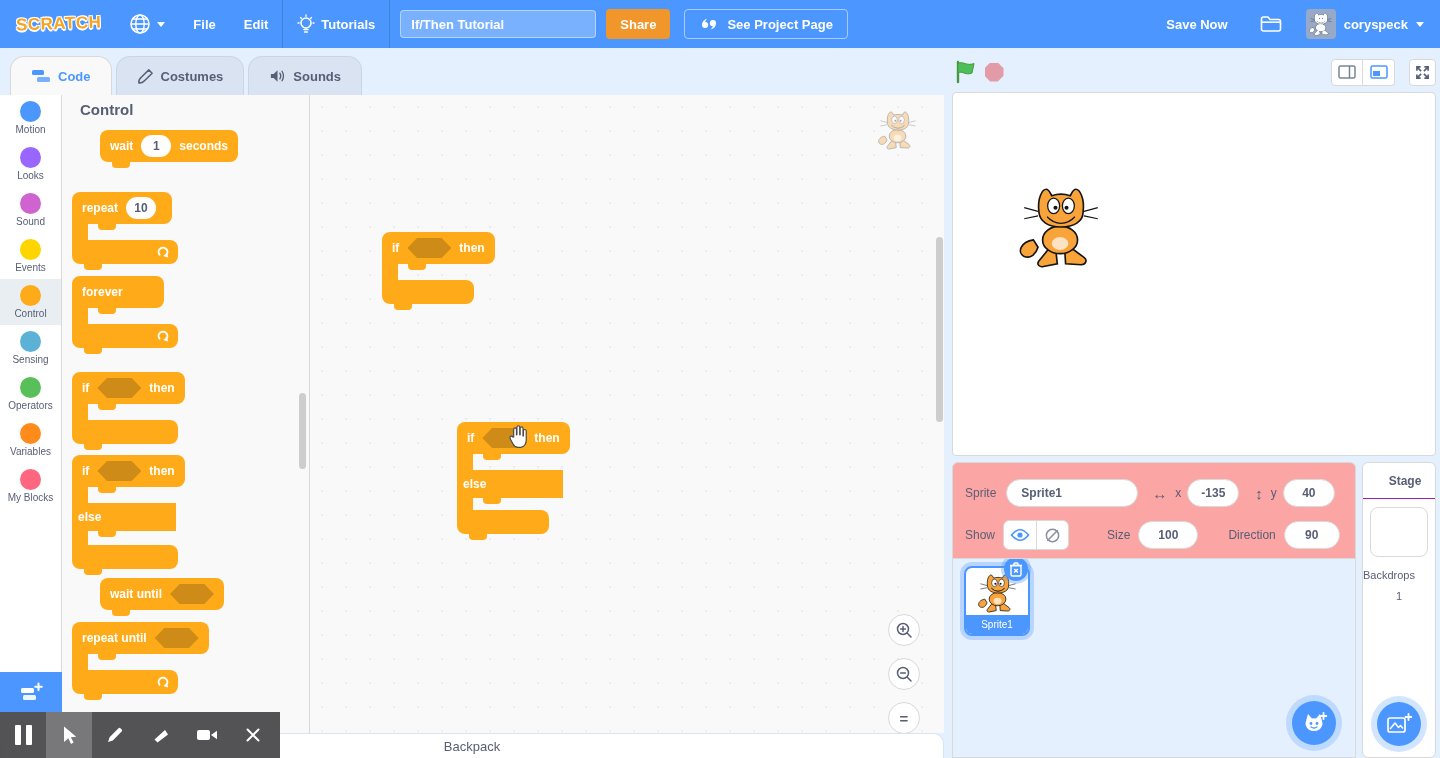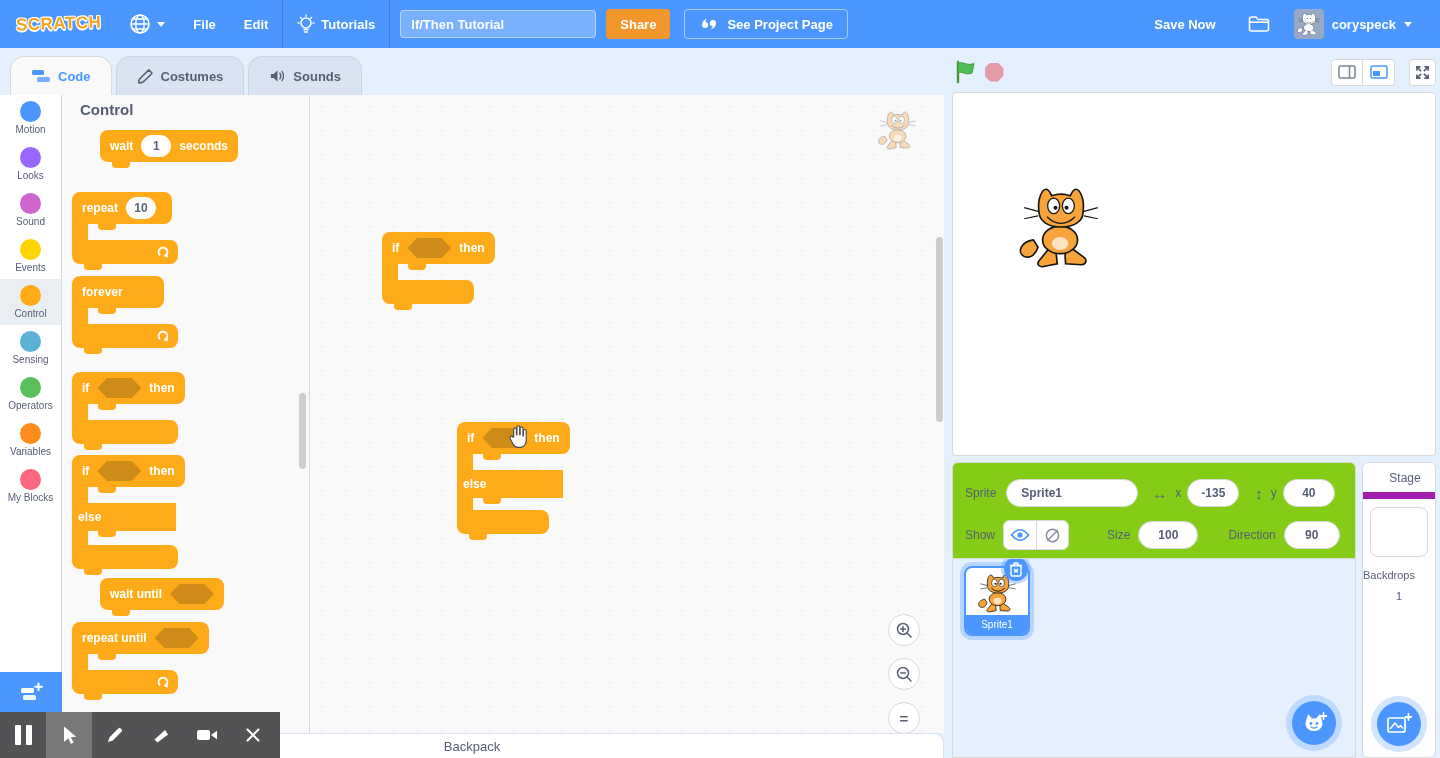--- a/index.html
+++ b/index.html
@@ -13,21 +13,21 @@
           text-shadow:-1px -1px 0 #fff,1px -1px 0 #fff,-1px 1px 0 #fff,1px 1px 0 #fff,0 2px 0 #fff; }
   .mb-item { display:flex; align-items:center; gap:6px; padding:0 14px; height:48px; font-weight:600; }
   .mb-divider { width:1px; height:48px; background:rgba(0,0,0,.15); }
   .caret { width:0; height:0; border-left:4px solid transparent; border-right:4px solid transparent; border-top:5px solid #fff; }
   .title-input { width:196px; height:28px; margin:0 10px; background:rgba(255,255,255,.25); border:1px solid rgba(255,255,255,.45); border-radius:4px; color:#fff; font-weight:700; font-size:13px; padding:0 10px; outline:none; font-family:"Liberation Sans",sans-serif; }
   .share-btn { height:30px; padding:0 14px; background:#F0962B; border:none; border-radius:4px; color:#fff; font-weight:700; font-size:13px; margin-right:14px; }
   .see-project-btn { height:30px; padding:0 14px; background:transparent; border:1px solid rgba(255,255,255,.5); border-radius:4px; color:#fff; font-weight:700; font-size:13px; display:flex; align-items:center; gap:8px; }
   .mb-right { margin-left:auto; display:flex; align-items:center; }
   .save-now { padding:0 18px; font-weight:600; }
   .folder-wrap { padding:0 14px; display:flex; align-items:center; }
-  .account { display:flex; align-items:center; gap:8px; padding:0 28px 0 10px; height:48px; }
+  .account { display:flex; align-items:center; gap:8px; padding:0 16px 0 10px; height:48px; }
   .avatar { width:30px; height:30px; border-radius:4px; background:#97A9C6; overflow:hidden; display:flex; align-items:center; justify-content:center; }
   .avatar svg { filter:grayscale(1) brightness(1.9); opacity:.95; }
   .username { font-weight:700; }
 
   
   .tabrow { position:absolute; left:10px; top:56px; display:flex; z-index:5; }
   .tab { height:39px; display:flex; align-items:center; gap:7px; padding:0 20px; font-size:13px; font-weight:700; color:#575E75;
          background:#D9E3F2; border:1px solid #C9D6E8; border-bottom:none; border-radius:14px 14px 0 0; margin-right:4px; }
   .tab.active { background:#F9F9F9; color:#4C97FF; border-color:#D9D9D9; }
 
@@ -83,36 +83,36 @@
   .stop-shape { width:19px; height:19px; background:#E39BA8; clip-path:polygon(30% 0,70% 0,100% 30%,100% 70%,70% 100%,30% 100%,0 70%,0 30%); }
   .layout-group { margin-left:auto; display:flex; }
   .layout-btn { width:32px; height:27px; background:#fff; border:1px solid #D9D9D9; display:flex; align-items:center; justify-content:center; color:#7C8597; }
   .layout-btn.first { border-radius:4px 0 0 4px; }
   .layout-btn.second { border-radius:0 4px 4px 0; border-left:none; color:#4C97FF; }
   .fullscreen-btn { width:27px; height:27px; margin-left:14px; background:#fff; border:1px solid #D9D9D9; border-radius:4px; display:flex; align-items:center; justify-content:center; color:#575E75; }
 
   .stage { position:absolute; left:952px; top:92px; width:484px; height:364px; background:#fff; border:1px solid #D9D9D9; border-radius:4px; z-index:4; }
   .stage-cat { position:absolute; left:62px; top:88px; }
 
-  .sprite-info { position:absolute; left:952px; top:462px; width:404px; height:97px; background:#84cc16; border:1px solid #D9D9D9; border-radius:6px 6px 0 0; font-size:12px; color:#575E75; z-index:4; }
+  .sprite-info { position:absolute; left:952px; top:462px; width:404px; height:97px; background:#fca5a5; border:1px solid #D9D9D9; border-radius:6px 6px 0 0; font-size:12px; color:#575E75; z-index:4; }
   .si-row { position:absolute; left:0; width:100%; display:flex; align-items:center; }
   .pill-input { background:#fff; border:1px solid #D9D9D9; border-radius:999px; height:28px; text-align:center; color:#575E75; font-weight:600; font-size:12px; outline:none; font-family:"Liberation Sans",sans-serif; }
   .arrow-glyph { font-size:15px; font-weight:700; color:#575E75; }
   .show-group { display:flex; border:1px solid #D9D9D9; border-radius:6px; overflow:hidden; }
   .show-btn { width:32px; height:28px; background:#fff; display:flex; align-items:center; justify-content:center; }
   .show-btn + .show-btn { border-left:1px solid #D9D9D9; }
 
   .sprite-list { position:absolute; left:952px; top:559px; width:404px; height:199px; background:#E5F0FF; border:1px solid #D9D9D9; border-top:none; z-index:3; }
   .sprite-card { position:absolute; left:11px; top:7px; width:66px; height:70px; background:#fff; border:2px solid #4C97FF; border-radius:8px; box-shadow:0 0 0 4px rgba(76,151,255,.3); overflow:hidden; }
   .sprite-card-label { position:absolute; left:0; bottom:0; width:100%; height:19px; background:#4C97FF; color:#fff; font-size:10px; display:flex; align-items:center; justify-content:center; }
   .delete-badge { position:absolute; left:51px; top:-2px; width:24px; height:24px; border-radius:50%; background:#4C97FF; box-shadow:0 0 0 3px rgba(76,151,255,.35); display:flex; align-items:center; justify-content:center; z-index:5; }
   .add-circle { position:absolute; width:44px; height:44px; border-radius:50%; background:#4C97FF; box-shadow:0 0 0 6px rgba(76,151,255,.25); display:flex; align-items:center; justify-content:center; border:none; }
 
   .stage-col { position:absolute; left:1362px; top:462px; width:74px; height:296px; background:#fff; border:1px solid #D9D9D9; border-radius:6px; font-size:12px; color:#575E75; z-index:4; }
-  .stage-col-header { height:36px; display:flex; align-items:center; justify-content:center; font-weight:400; border-bottom:7px solid #a21caf;padding-left:12px; }
+  .stage-col-header { height:36px; display:flex; align-items:center; justify-content:center; font-weight:700; border-bottom:1px solid #a21caf;padding-left:12px; }
   .backdrop-thumb { position:absolute; left:7px; top:44px; width:58px; height:50px; background:#fff; border:1px solid #D9D9D9; border-radius:8px; }
   .backdrops-label { position:absolute; left:0; top:106px; width:100%; text-align:left; font-size:11px; }
   .backdrops-count { position:absolute; left:0; top:127px; width:100%; text-align:center; font-size:11px; }
 </style>
 </head>
 <body>
 
 <div class="page">
 
   <svg width="0" height="0" style="position:absolute">

